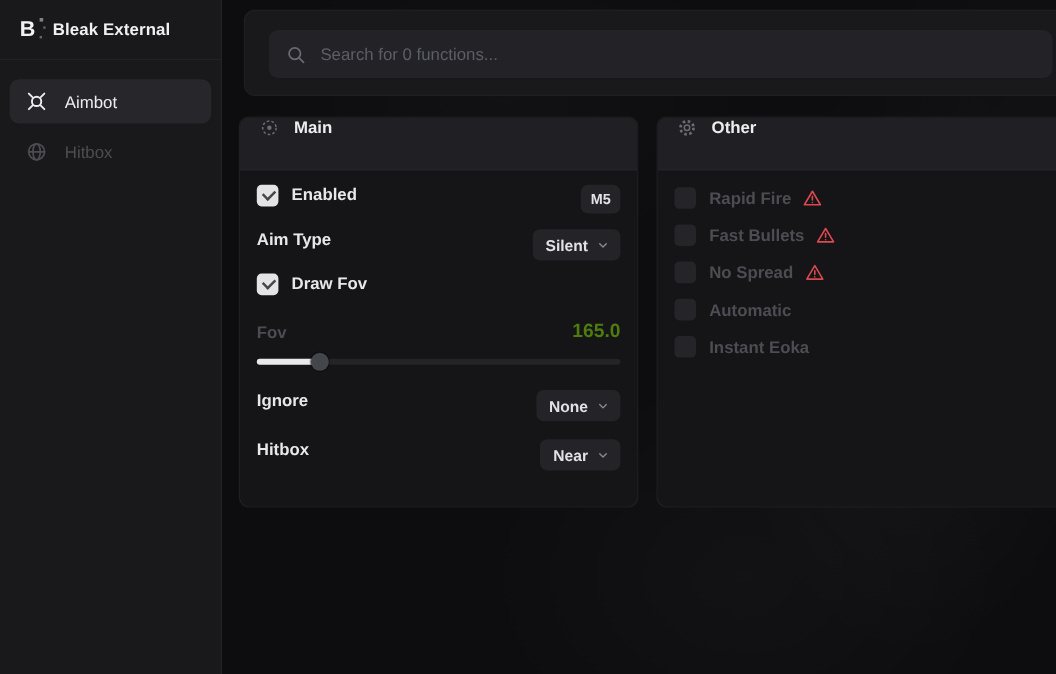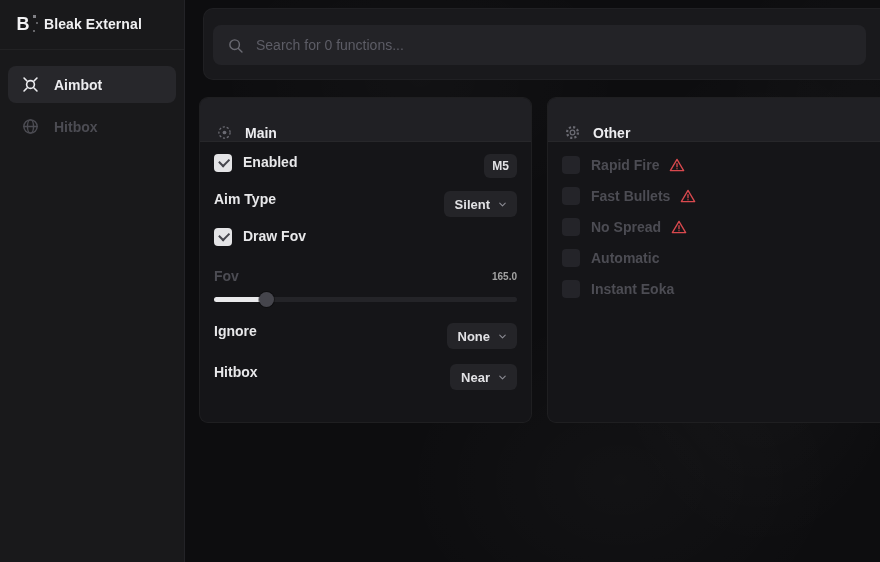--- a/index.html
+++ b/index.html
@@ -25,38 +25,38 @@
     border-bottom:1px solid rgba(255,255,255,0.045); }
   .logo-mark { position:relative; width:22px; height:22px; display:flex; align-items:center; justify-content:center; }
   .logo-b { color:#f2f2f4; font-weight:700; font-size:18px; line-height:1; }
   .logo-glitch i { position:absolute; background:#9a9aa0; }
   .logo-glitch i:nth-child(1){ width:3px;height:3px; right:-2px; top:2px; opacity:.8; }
   .logo-glitch i:nth-child(2){ width:2px;height:2px; right:-4px; top:9px; opacity:.55; }
   .logo-glitch i:nth-child(3){ width:2px;height:2px; right:-1px; bottom:3px; opacity:.6; }
   .app-title { color:#f0f0f2; font-size:14px; font-weight:700; letter-spacing:.1px; }
   .nav { padding:16px 8px; display:flex; flex-direction:column; gap:5px; }
   .nav-item { display:flex; align-items:center; gap:14px; height:37px; padding:0 12px;
-    border-radius:8px; color:#4c4c53; font-size:14px; font-weight:700; cursor:pointer; }
+    border-radius:8px; color:#4c4c53; font-size:14px; font-weight:400; cursor:pointer; }
   .nav-item.active { background:#27272b; color:#ededf0; }
   .nav-item .ni { display:flex; width:20px; justify-content:center; color:inherit; }
   
   .search-card { position:absolute; left:203px; top:8px; width:687px; height:72px;
     background:#19191c; border:1px solid rgba(255,255,255,0.03); border-radius:10px; z-index:2; }
-  .search-box { position:absolute; left:9px; top:16px; width:653px; height:40px;
+  .search-box { position:absolute; left:20px; top:16px; width:653px; height:40px;
     background:#232327; border-radius:8px; display:flex; align-items:center; gap:12px; padding:0 14px; }
   .search-box svg { flex:0 0 auto; }
   .search-input { background:transparent; border:none; outline:none; width:100%;
     color:#d8d8dc; font-size:14px; font-family:inherit; }
   .search-input::placeholder { color:#5d5d66; }
   
   .panel { position:absolute; top:97px; height:326px; background:#151518;
     border:1px solid rgba(255,255,255,0.045); border-radius:9px; z-index:2; overflow:hidden; }
   .panel-main { left:199px; width:333px; }
   .panel-other { left:547px; width:343px; }
-  .panel-head { height:44px; background:#202024; display:flex; align-items:flex-end; gap:12px;
+  .panel-head { height:44px; background:#202024; display:flex; align-items:flex-start; gap:12px;
     padding:0 16px; border-bottom:1px solid rgba(255,255,255,0.03); }
   .panel-head .ph-icon { display:flex; color:#6b6b73; }
   .panel-title { color:#ededf0; font-size:14px; font-weight:700; }
   .panel-body { padding:12px 14px; }
   
   .row { display:flex; align-items:flex-start; height:26px; }
   .row + .row { margin-top:11px; }
   .grow { flex:1; }
   .lbl { color:#e8e8ea; font-size:14px; font-weight:600; }
   .lbl-dim { color:#4c4c53; font-size:14px; font-weight:600; }
@@ -67,21 +67,21 @@
   .cb.checked::after { content:""; position:absolute; left:4.5px; top:4px; width:8px; height:4.5px;
     border-left:2px solid #45454c; border-bottom:2px solid #45454c; transform:rotate(-45deg); }
   
   .kbd { background:#242428; color:#e2e2e5; font-size:12px; font-weight:700;
     border-radius:6px; padding:6px 8px; line-height:1; cursor:pointer; }
   .dd { background:#242428; color:#e2e2e5; font-size:13px; font-weight:600; border-radius:6px;
     height:26px; display:flex; align-items:center; gap:7px; padding:0 9px 0 11px; cursor:pointer; }
   .dd svg { color:#8b8b93; }
   
   .fov-head { display:flex; align-items:center; margin-top:14px;gap:36px; }
-  .fov-val { color:#a3a3a3; font-size:10px; font-weight:600; }
+  .fov-val { color:#4d7c0f; font-size:16px; font-weight:600; }
   .slider { position:relative; height:15px; margin-top:8px; cursor:pointer; }
   .slider-track { position:absolute; left:0; right:0; top:5px; height:5px; border-radius:3px; background:#242428; }
   .slider-fill { position:absolute; left:0; top:5px; height:5px; border-radius:3px; background:#e9e9eb; }
   .slider-thumb { position:absolute; top:0; width:15px; height:15px; border-radius:50%;
     background:#45454c; box-shadow:0 0 0 1px rgba(0,0,0,.35); }
   .after-slider { margin-top:16px; }
   
   .olist { display:flex; flex-direction:column; gap:13px; padding:14px 14px; }
   .orow { display:flex; align-items:center; height:18px; }
   .orow .lbl-dim { margin-right:10px; }

